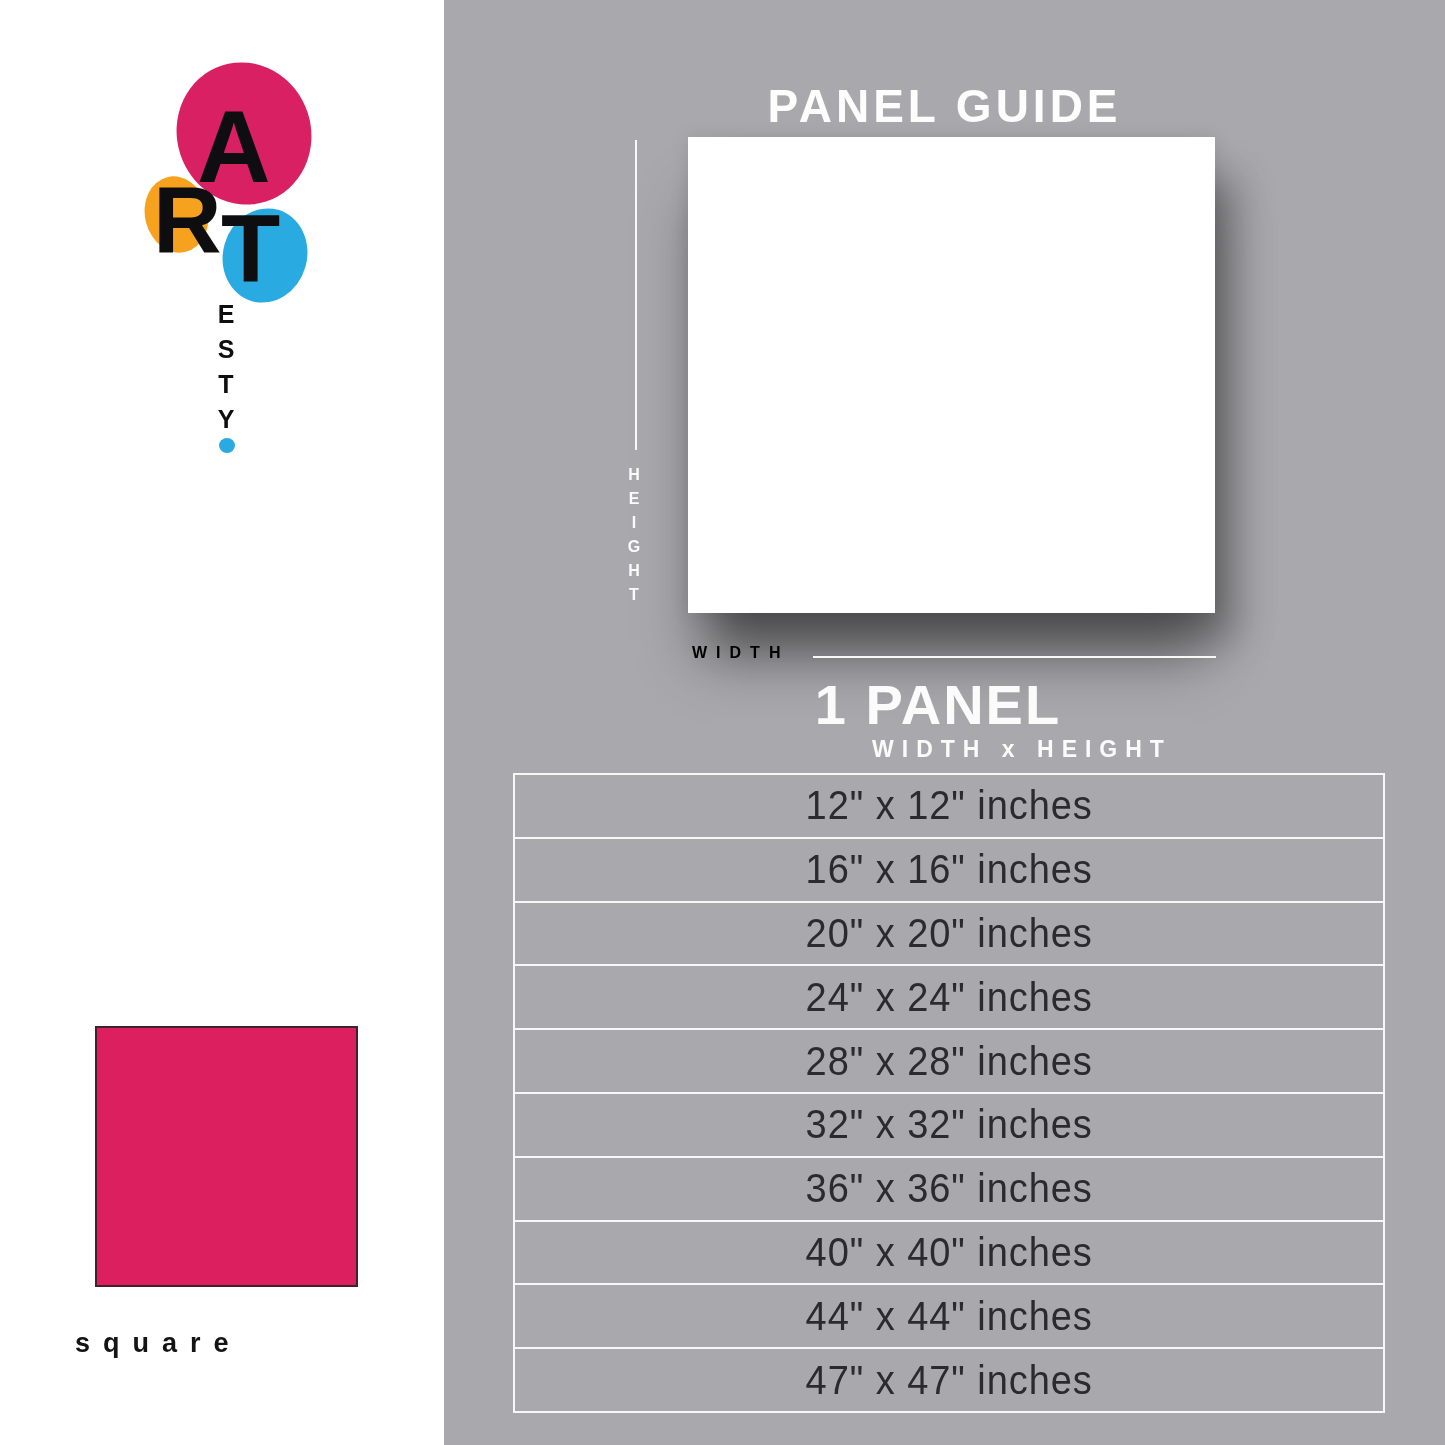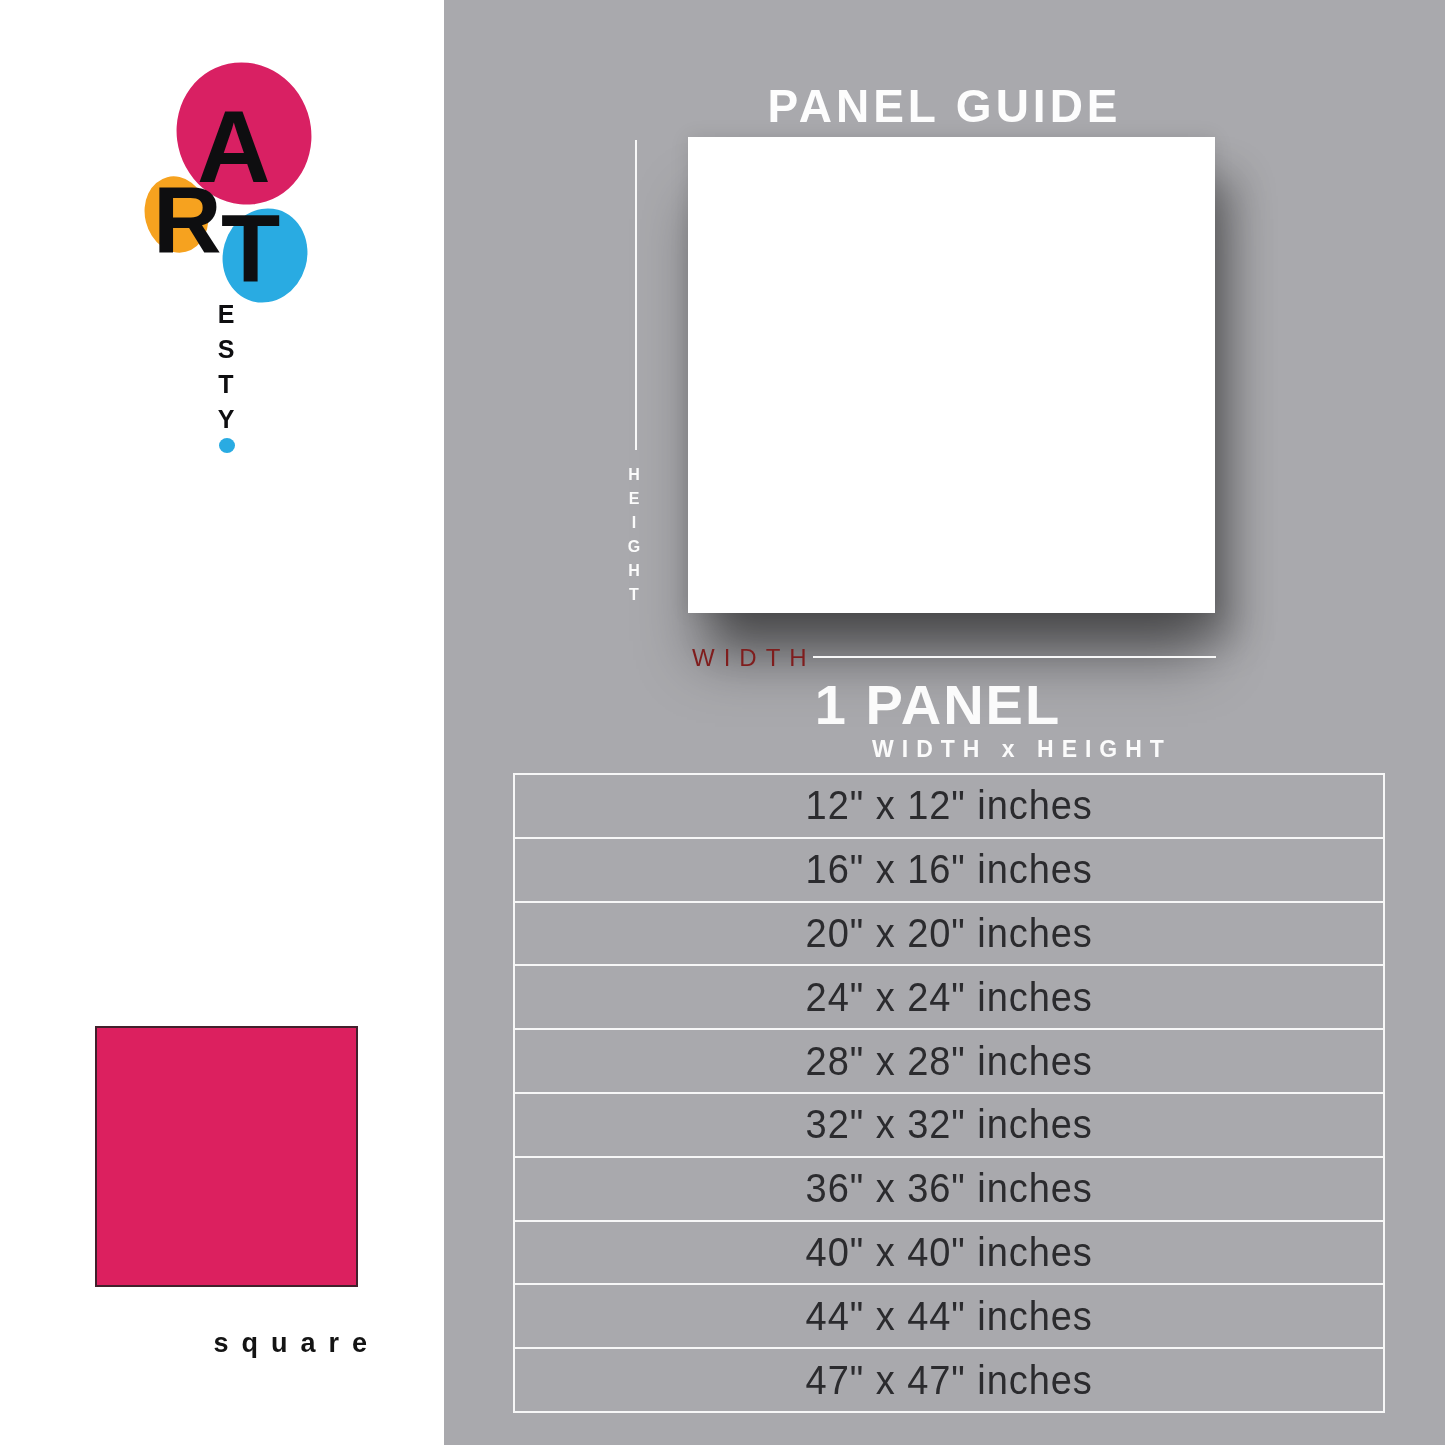--- a/index.html
+++ b/index.html
@@ -34,21 +34,21 @@
   .brand-dot {
     position: absolute; left: 219px; top: 438px; width: 16px; height: 15px;
     border-radius: 50%;
   }
   .shape-swatch {
     position: absolute; left: 95px; top: 1026px; width: 263px; height: 261px;
     border: 2px solid #42202C;
   }
   .shape-label {
     position: absolute; left: 75px; top: 1328px; width: 305px;
-    text-align: right; font-size: 27px; font-weight: bold;
+    text-align: left; font-size: 27px; font-weight: bold;
     letter-spacing: 13px; color: #141414;
   }
 
   
   .guide-title {
     position: absolute; left: 444px; top: 48px; width: 1001px;
     text-align: center; color: #FDFDFD; font-size: 46px; font-weight: bold;
     letter-spacing: 4px;
   }
   .panel-preview {
@@ -62,21 +62,21 @@
     position: absolute; left: 635px; top: 140px; width: 2px; height: 310px;
     background: #F8F8F8;
   }
   .height-letters {
     position: absolute; left: 621px; top: 463px; width: 26px;
     display: flex; flex-direction: column; text-align: center;
     color: #FBFBFB; font-size: 16px; font-weight: bold; line-height: 24px;
   }
   .width-label {
     position: absolute; left: 692px; top: 644px;
-    color: #7f1d1d; font-size: 24px; font-weight: normal; letter-spacing: 9px;
+    color: #000000; font-size: 16px; font-weight: bold; letter-spacing: 9px;
   }
   .width-line {
     position: absolute; left: 813px; top: 656px; width: 403px; height: 2px;
     background: #F8F8F8;
   }
   .panel-count {
     position: absolute; left: 444px; top: 672px; width: 988px;
     text-align: center; color: #FBFBFB; font-size: 56px; font-weight: bold;
     letter-spacing: 2px;
   }

